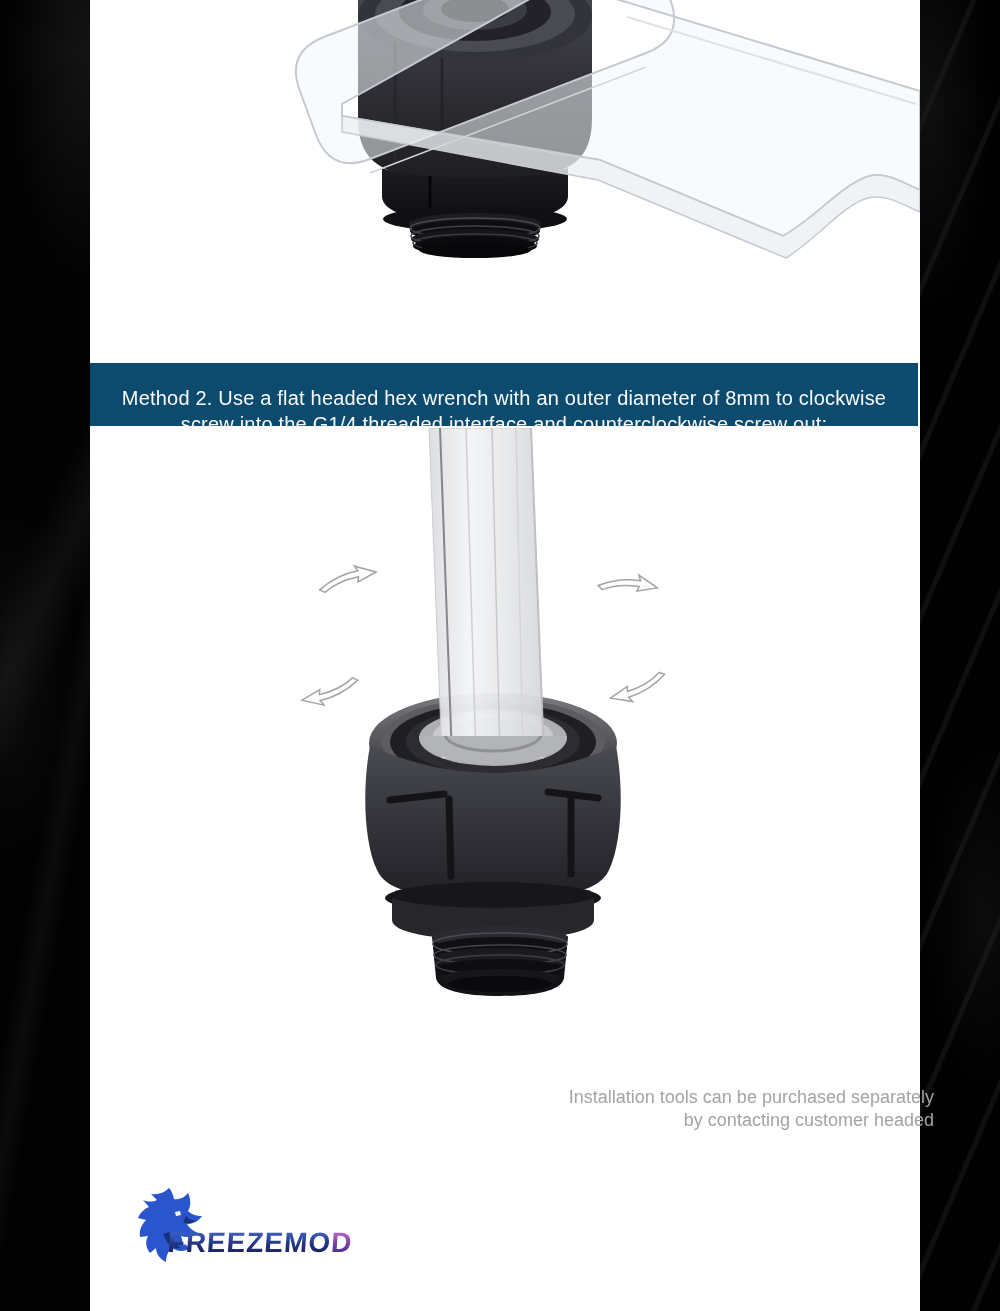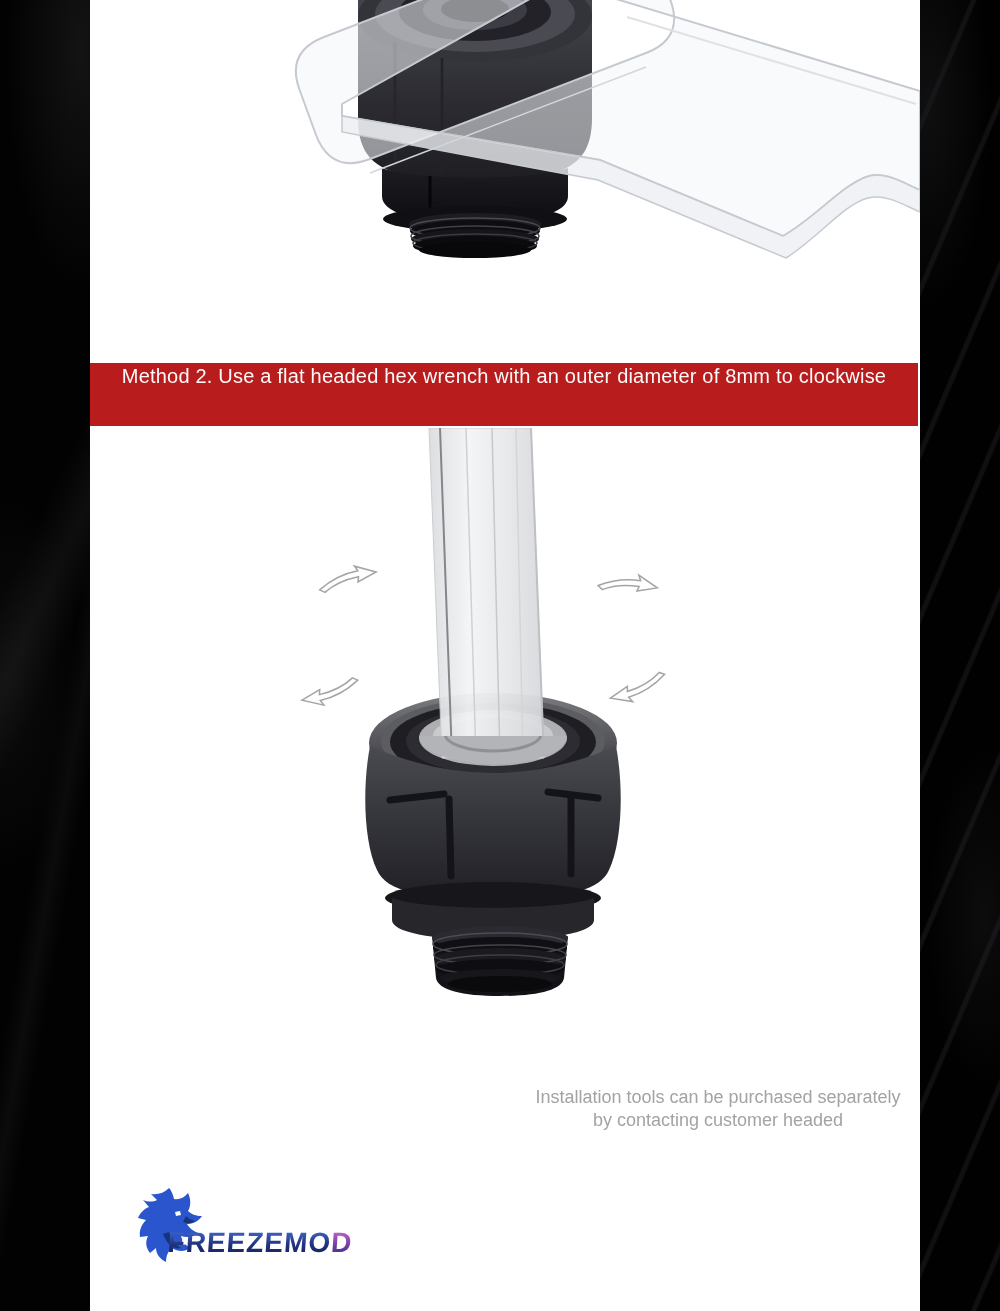--- a/index.html
+++ b/index.html
@@ -24,28 +24,28 @@
   }
 
   .panel{position:absolute; left:90px; top:0; width:830px; height:1311px; background:#fff;}
 
   .illo{position:absolute; display:block;}
   #top-illo{left:90px; top:0;}
   #mid-illo{left:90px; top:428px;}
 
   .banner{
     position:absolute; left:90px; top:363px; width:828px; height:63px;
-    background:#b91c1c; color:#fafafa; text-align:center;
-    font-size:20px; line-height:26px; padding-top:0; box-sizing:border-box;
+    background:#0c4a6e; color:#fafafa; text-align:center;
+    font-size:20px; line-height:26px; padding-top:22px; box-sizing:border-box;
     letter-spacing:.2px;
   }
 
   .note{
-    position:absolute; left:530px; top:1086px; width:376px;
-    color:#a3a3a3; font-size:18px; line-height:22.5px; text-align:center;
+    position:absolute; left:558px; top:1086px; width:376px;
+    color:#a3a3a3; font-size:18px; line-height:22.5px; text-align:right;
   }
 
   .logo{position:absolute; left:133px; top:1184px; width:250px; height:90px;}
   .logo .lion{position:absolute; left:0; top:0;}
   .logo .brandtext{position:absolute; left:34px; top:40px;}
 </style>
 </head>
 <body>
 
 <div class="page">
@@ -98,20 +98,21 @@
       <path fill="rgba(236,239,242,0.8)" stroke="#c6cad0" stroke-width="1.5" d="M252,116 L510,160 L693,236 C725,218 750,187 776,177 C795,170 815,184 830,190 L830,212
            C812,204 796,194 778,198 C754,204 728,238 696,258 L508,180 L252,132 Z"></path>
 
       <path d="M280,173 L556,67" stroke="#d2d6da" stroke-width="1.5" fill="none"></path>
       <path d="M537,17 L826,104" stroke="#dfe2e5" stroke-width="2" fill="none"></path>
     </g>
   </svg>
 
   <div class="banner">
     <div>Method 2. Use a flat headed hex wrench with an outer diameter of 8mm to clockwise</div>
+    <div>screw into the G1/4 threaded interface and counterclockwise screw out;</div>
   </div>
 
   <svg id="mid-illo" class="illo" width="830" height="612" viewBox="0 0 830 612">
     <defs>
       <linearGradient id="gTube" x1="0" y1="0" x2="1" y2="0">
         <stop offset="0" stop-color="#dcdde0"></stop>
           <stop offset=".35" stop-color="#f4f5f6"></stop>
         <stop offset=".7" stop-color="#e6e7e9"></stop>
           <stop offset="1" stop-color="#d8d9dc"></stop>
       </linearGradient>

